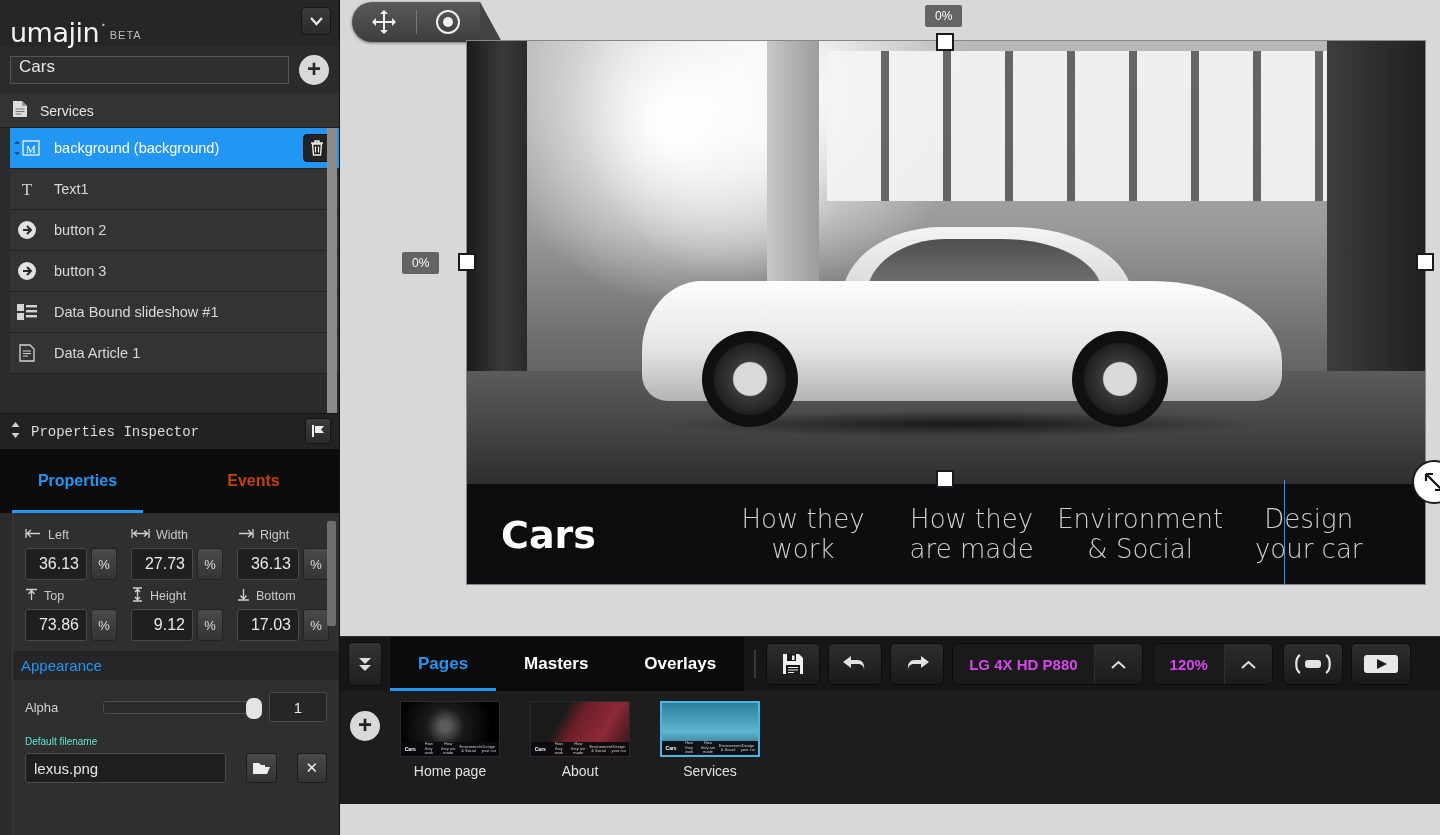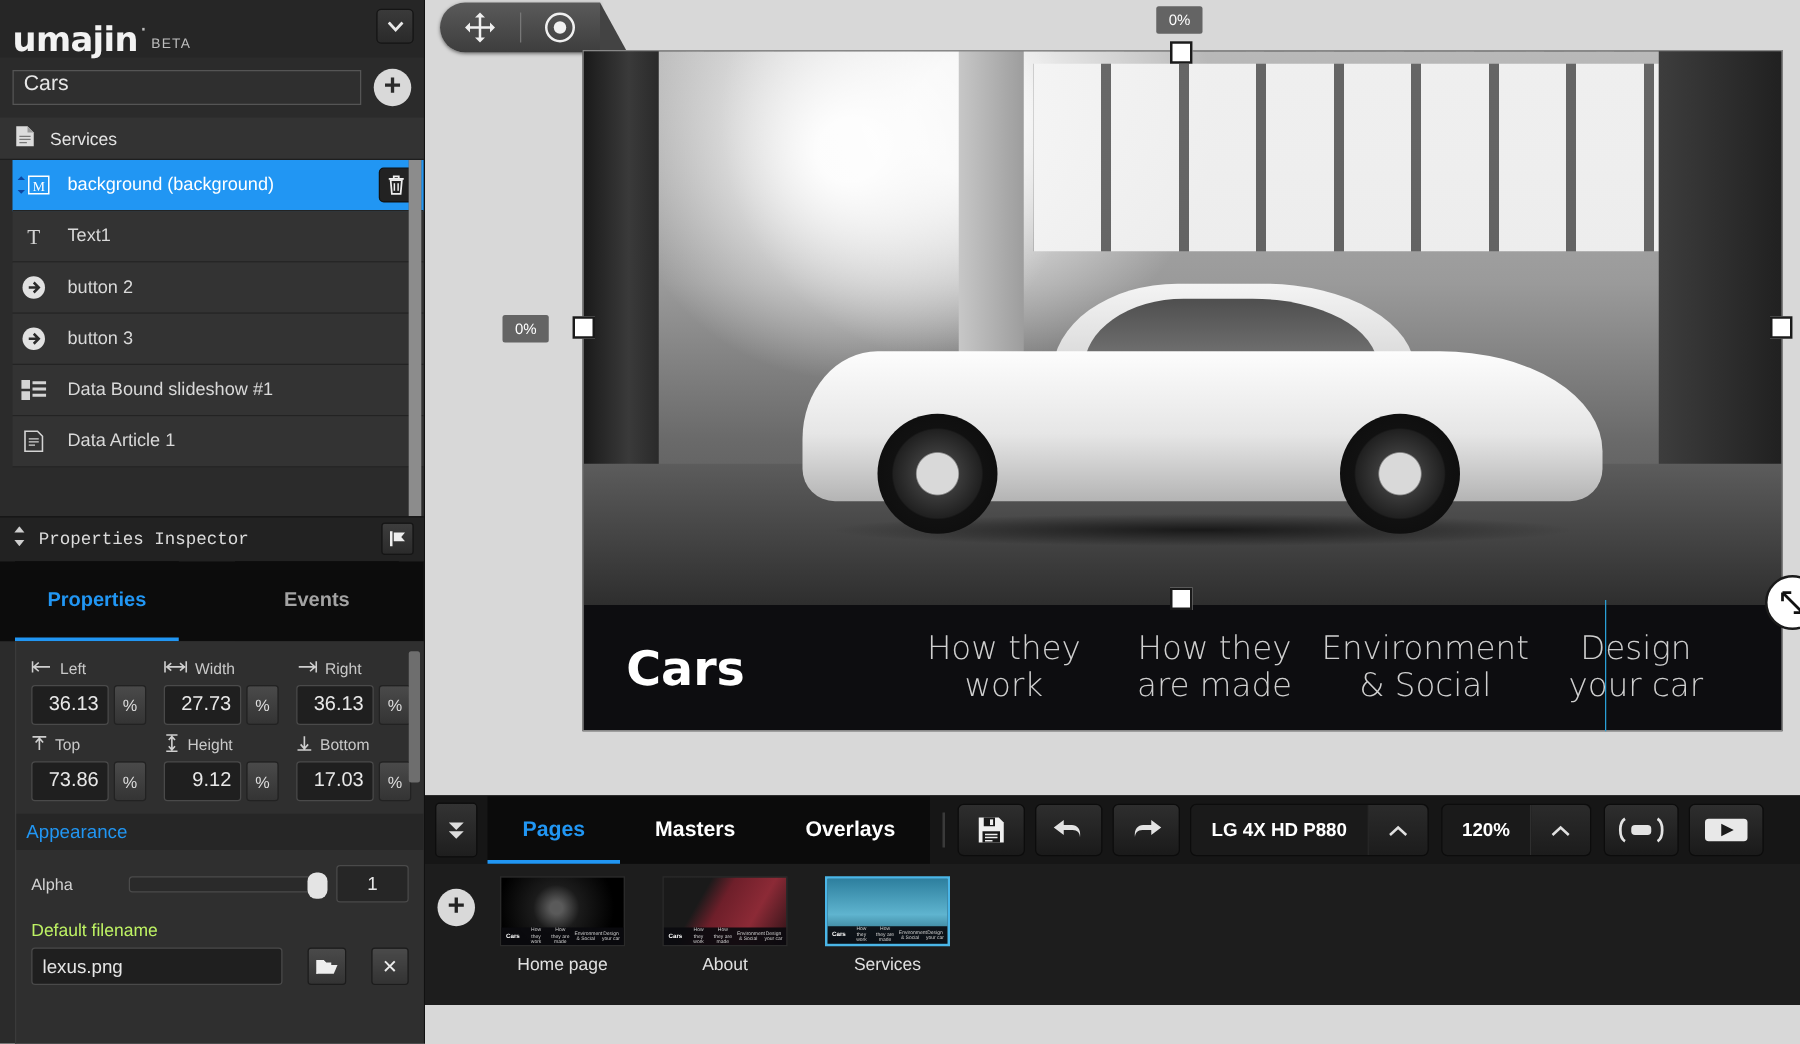--- a/index.html
+++ b/index.html
@@ -19,21 +19,21 @@
     border-right: 1px solid #111;
     display: flex; flex-direction: column;
   }
   .brand-bar {
     height: 46px; background: #262626;
     display: flex; align-items: center; padding: 0 10px;
     position: relative;
   }
   .logo-word {
     font-size: 27px; color: #f2f2f2; letter-spacing: -0.5px;
-    font-family: "DejaVu Sans", sans-serif; font-weight: 700;
+    font-family: "DejaVu Sans", sans-serif; font-weight: 400;
     line-height: 1;
     margin-top: 19px;
   }
   .logo-dot { color: #bbb; font-size: 20px; margin-left:1px; }
   .logo-beta {
     font-size: 11px; color: #bdbdbd; letter-spacing: 1px;
     margin-left: 3px; align-self: flex-end; margin-bottom: 5px;
   }
   .chev-btn {
     position: absolute; right: 8px; top: 7px;
@@ -104,21 +104,21 @@
   }
   .pin-btn {
     position: absolute; right: 8px; top: 4px;
     width: 26px; height: 26px; border-radius: 3px;
     background: linear-gradient(#3d3d3d,#2b2b2b); border:1px solid #151515;
     display:flex; align-items:center; justify-content:center;
   }
   .tabs-row { display: flex; background: #0c0c0c; height: 64px; padding-left:12px;gap:45px;}
   .ptab {
     width: 131px; display: flex; align-items: center; justify-content: center;
-    font-size: 16px; font-weight: bold; color: #a3a3a3;
+    font-size: 16px; font-weight: bold; color: #c2410c;
     background: #0c0c0c; position: relative;
   }
   .ptab.active { color: #2196f3; }
   .ptab.active:after {
     content:''; position:absolute; left:0; right:0; bottom:0; height:3px; background:#2196f3;
   }
   .props-body {
     flex: 1; background: #2f2f2f; padding: 14px 12px 0 12px;
     position: relative; overflow: hidden;
     border-left: 1px solid #3a3a3a;
@@ -156,21 +156,21 @@
   }
   .slider b {
     position:absolute; right:-4px; top:-4px; width:16px; height:21px;
     background: #e4e4e4; border-radius:7px; display:block;
   }
   .alpha-val {
     width: 58px; height: 30px; background:#262626; border:1px solid #4a4a4a;
     border-radius:3px; color:#e6e6e6; font-size:15px;
     display:flex; align-items:center; justify-content:center;
   }
-  .sub-label { font-size: 14px; color:#bef264; margin-bottom: 6px; }
+  .sub-label { font-size: 10px; color:#5eead4; margin-bottom: 6px; }
   .file-row { display:flex; gap: 20px; align-items:center; }
   .file-input {
     width: 212px; height: 30px; background:#1f1f1f; border:1px solid #4a4a4a;
     border-radius:3px; color:#e6e6e6; font-size:15px;
     display:flex; align-items:center; padding-left: 8px;
   }
   .sq-btn {
     width: 32px; height: 30px; border-radius:3px;
     background: linear-gradient(#4a4a4a,#333); border:1px solid #1c1c1c;
     display:flex; align-items:center; justify-content:center; color:#eee;
@@ -326,21 +326,21 @@
     width: 54px; height: 42px; border-radius: 5px; margin-right: 8px;
     background: linear-gradient(#2e2e2e,#1a1a1a); border:1px solid #0c0c0c;
     display:flex; align-items:center; justify-content:center;
   }
   .combo {
     height: 42px; border-radius: 5px; margin-right: 10px;
     background: #1a1a1a; border:1px solid #0c0c0c;
     display:flex; align-items:center;
   }
   .combo .val {
-    color:#ffffff; font-size: 15px; font-weight:bold;
+    color:#d946ef; font-size: 15px; font-weight:bold;
     padding: 0 16px; display:flex; align-items:center; height:100%;
     justify-content:center;
   }
   .combo .caret {
     width: 48px; height: 100%; border-left:1px solid #2f2f2f;
     display:flex; align-items:center; justify-content:center; color:#ddd;
     background: linear-gradient(#2b2b2b,#1c1c1c); border-radius: 0 5px 5px 0;
   }
   .pages-strip { height: 113px; display:flex; align-items:flex-start; background:#1d1d1d; }
   .add-page {

